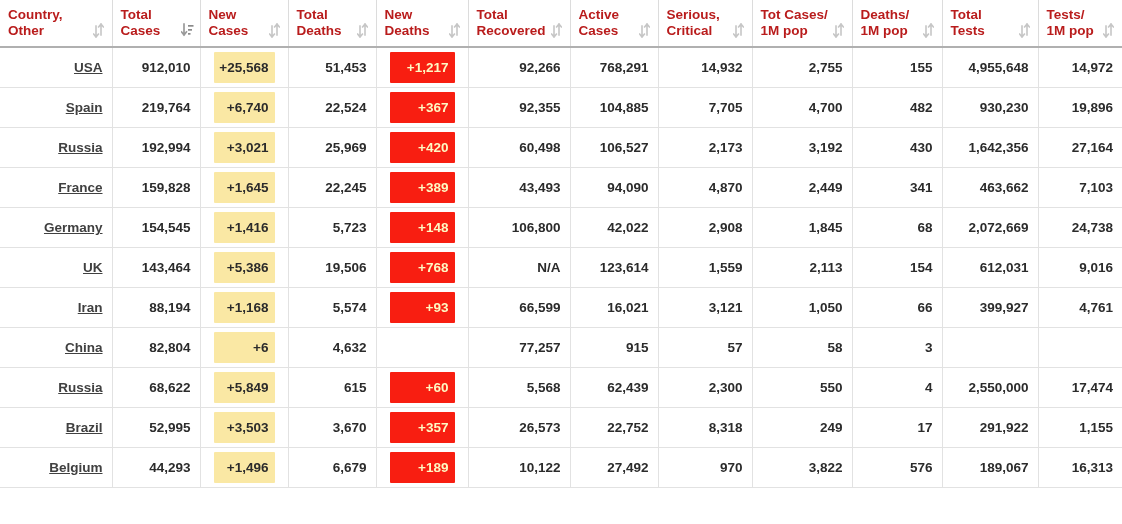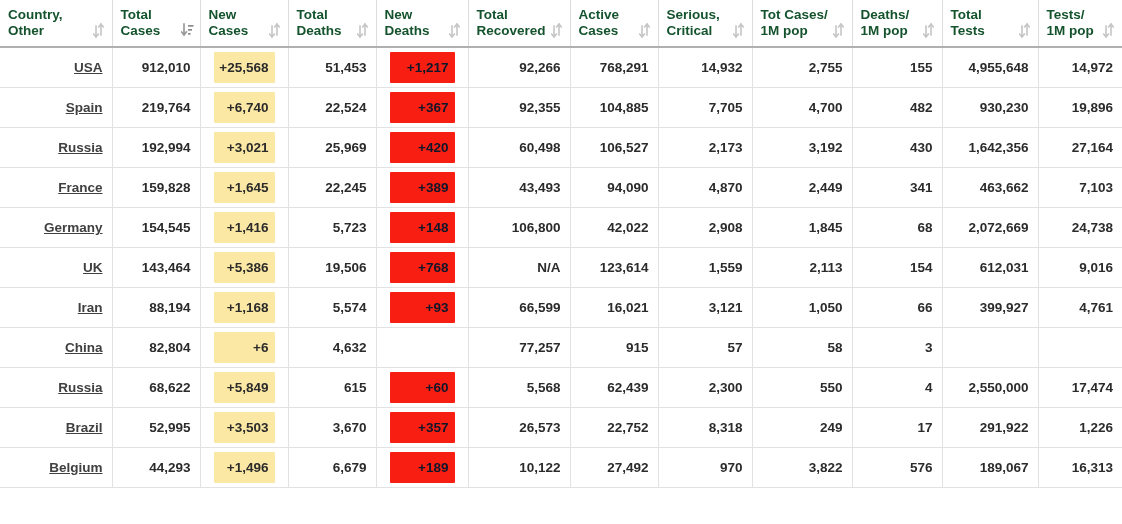--- a/index.html
+++ b/index.html
@@ -24,21 +24,21 @@
 
   
   table.covid-table thead th {
     background: #ffffff;
     border-right: 1px solid #dcdcdc;
     border-bottom: 2px solid #b0b0b0;
     padding: 7px 8px 7px 8px;
     vertical-align: top;
     font-weight: bold;
     font-size: 13.5px;
-    color: #14532d;
+    color: #b91c1c;
     line-height: 16px;
     height: 45px;
     box-sizing: border-box;
     text-align: left;
   }
   table.covid-table thead th:last-child { border-right: none; }
 
   .th-inner {
     display: flex;
     justify-content: space-between;
@@ -102,21 +102,21 @@
     padding: 0 6px;
     box-sizing: border-box;
     border-radius: 1px;
   }
   .fill-yellow {
     background: #fae8a4;
     color: #2b2b2b;
   }
   .fill-red {
     background: #f81e11;
-    color: #0f172a;
+    color: #fef9c3;
   }
   .fill-none {
     background: transparent;
   }
 </style>
 </head>
 <body>
 
 <table class="covid-table">
   <colgroup>
@@ -455,21 +455,21 @@
         <td>3,670</td>
         <td class="newdeaths-cell">
           <div class="cell-fill fill-red">+357</div>
         </td>
         <td>26,573</td>
         <td>22,752</td>
         <td>8,318</td>
         <td>249</td>
         <td>17</td>
         <td>291,922</td>
-        <td>1,226</td>
+        <td>1,155</td>
       </tr>
       <tr>
         <td class="country-cell"><span class="country-link">Belgium</span></td>
         <td>44,293</td>
         <td class="newcases-cell">
           <div class="cell-fill fill-yellow">+1,496</div>
         </td>
         <td>6,679</td>
         <td class="newdeaths-cell">
           <div class="cell-fill fill-red">+189</div>

